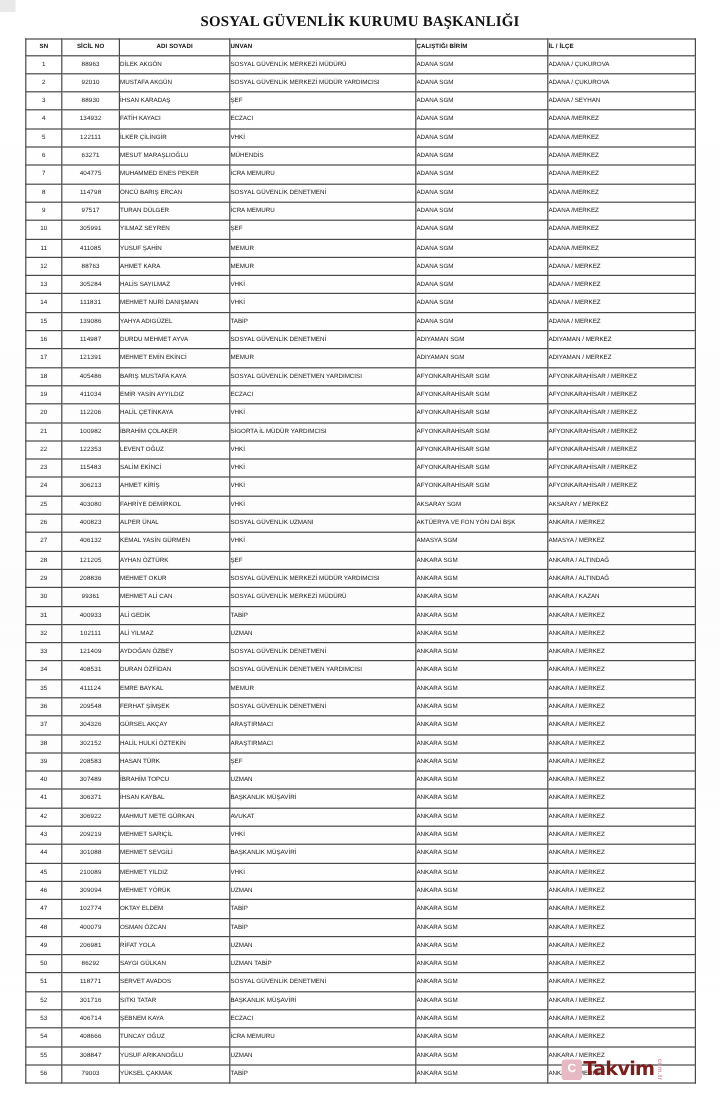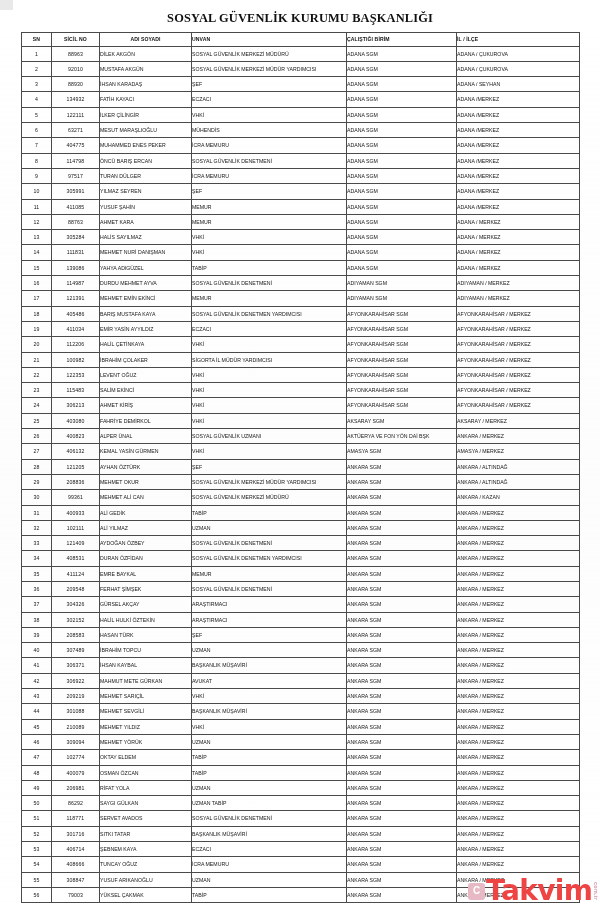--- a/index.html
+++ b/index.html
@@ -128,23 +128,23 @@
   }
   .wm-badge span {
     color: #ffffff;
     font-size: 10px;
     font-weight: bold;
     line-height: 1;
   }
   .wm-word {
     font-family: "DejaVu Sans", sans-serif;
     font-weight: bold;
-    font-size: 28px;
+    font-size: 16px;
     line-height: 1;
-    color: #ef4444;
+    color: #7f1d1d;
     letter-spacing: -0.6px;
   }
   .wm-tld {
     font-family: "Liberation Sans", sans-serif;
     font-size: 5.4px;
     font-weight: bold;
     color: #d39aa8;
     writing-mode: vertical-rl;
     margin-left: 1px;
     letter-spacing: 0.3px;

